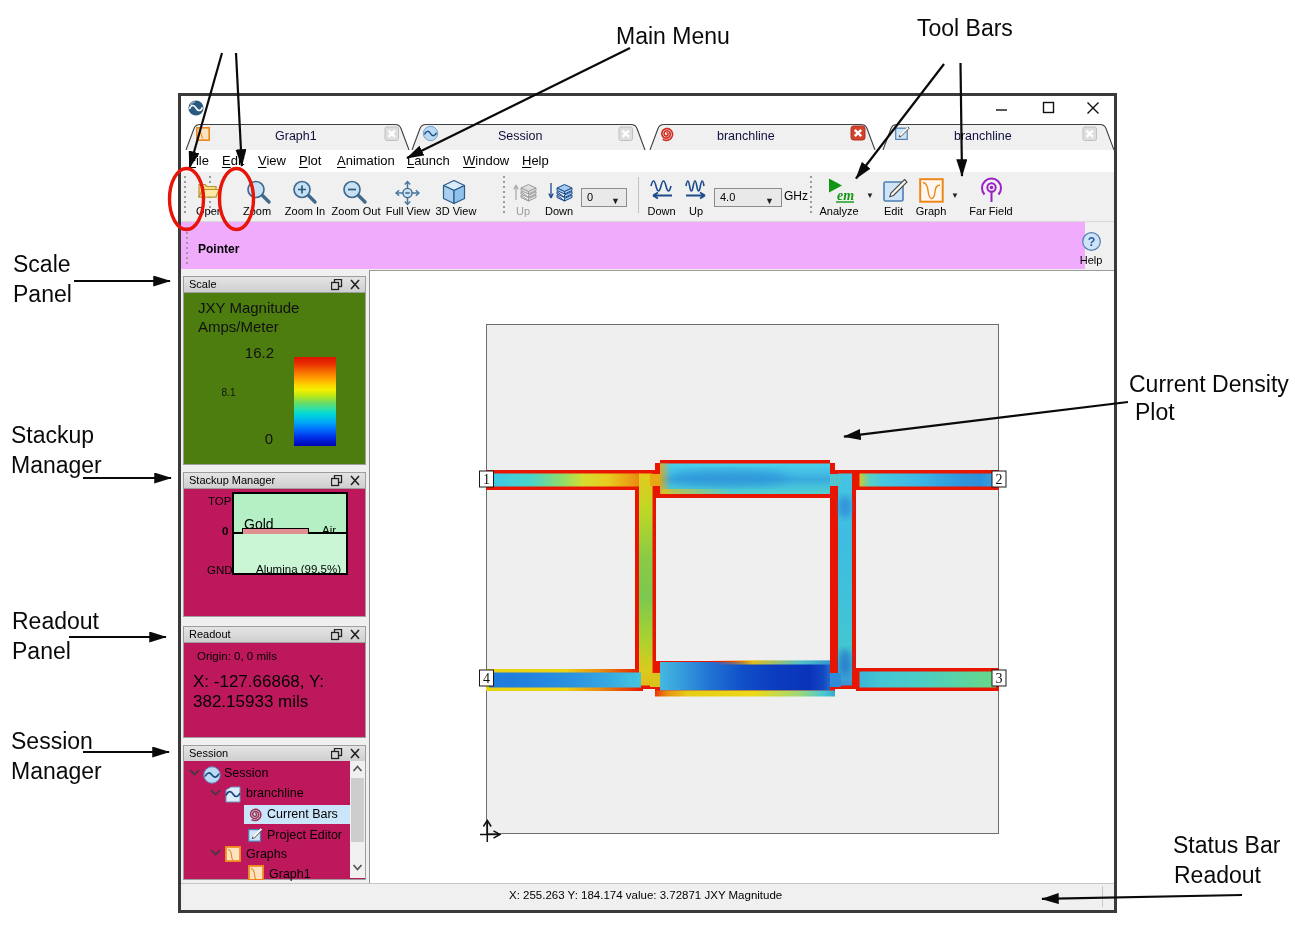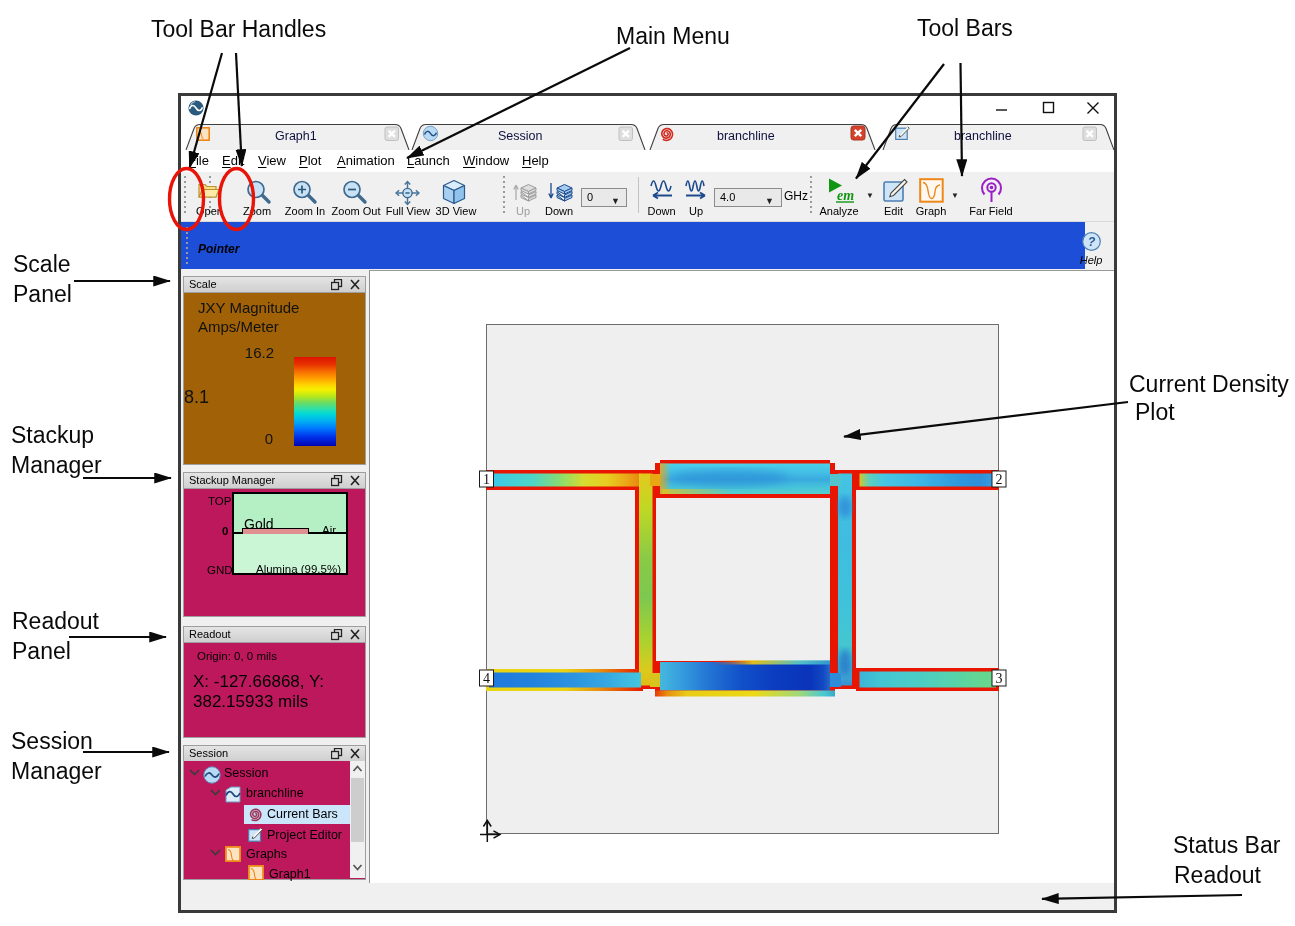--- a/index.html
+++ b/index.html
@@ -22,21 +22,21 @@
   .mi u { text-decoration:underline; text-underline-offset:2px; }
   
   #toolbar { position:absolute; left:0; top:76px; width:933px; height:50px;
     background:#f0f0f0; border-bottom:1px solid #d9d9d9; }
   .tlab { position:absolute; font-size:11px; color:#000; white-space:nowrap; transform:translateX(-50%); }
   .handle { position:absolute; width:2px; background-image:repeating-linear-gradient(#9a9a9a 0 2px, transparent 2px 5px); }
   .ddown { position:absolute; height:19px; background:#e9e9e9; border:1px solid #8c8c8c;
     font-size:11px; color:#000; line-height:17px; padding-left:5px; }
   .ddarr { position:absolute; top:3.5px; font-size:9px; color:#222; }
   
-  #pointerbar { position:absolute; left:0; top:126px; width:904px; height:47px; background:#1d4ed8;font-style:italic; }
+  #pointerbar { position:absolute; left:0; top:126px; width:904px; height:47px; background:#f0abfc; }
   
   .ptitle { position:absolute; left:2px; width:183px; height:17px;
     background:linear-gradient(#e4e4e4,#cfcfcf); border:1px solid #9e9e9e;
     font-size:11px; color:#000; line-height:15px; padding-left:5px; }
   .pbody  { position:absolute; left:2px; width:183px; background:#be185d; border:1px solid #9e9e9e; border-top:none; }
   .picons { position:absolute; right:4px; top:2px; }
   
   #canvas { position:absolute; left:188px; top:174px; width:745px; height:613px;
     background:#fff; border-left:1px solid #8f8f8f; border-top:1px solid #9a9a9a; }
   #plot { position:absolute; left:116px; top:53px; width:513px; height:510px;
@@ -260,24 +260,24 @@
     </div>
     <div id="dock">
 
       <div class="ptitle" style="top:180px">Scale
         <svg class="picons" width="30" height="12" viewBox="0 0 30 12">
           <rect x="3.5" y="0.5" width="7" height="7" fill="none" stroke="#222" stroke-width="1.3"></rect>
           <rect x="0.5" y="3.5" width="7" height="7" fill="#d8d8d8" stroke="#222" stroke-width="1.3"></rect>
           <path d="M20,1 L28,10 M28,1 L20,10" stroke="#222" stroke-width="1.6"></path>
         </svg>
       </div>
-      <div class="pbody" style="top:197px;height:172px;background:#a16207">
+      <div class="pbody" style="top:197px;height:172px;background:#4d7c0f">
         <div class="abs" style="left:14px;top:5px;font-size:15px;line-height:19px;color:#111">JXY Magnitude<br>Amps/Meter</div>
         <div class="abs" style="left:0;top:51px;width:90px;text-align:right;font-size:15px;color:#111">16.2</div>
-        <div class="abs" style="left:0;top:94px;width:89px;text-align:left;font-size:18px;color:#111">8.1</div>
+        <div class="abs" style="left:0;top:94px;width:89px;text-align:center;font-size:10px;color:#111">8.1</div>
         <div class="abs" style="left:0;top:137px;width:89px;text-align:right;font-size:15px;color:#111">0</div>
         <div class="abs" style="left:110px;top:64px;width:42px;height:89px;background:linear-gradient(#dd1400 0%,#e83000 8%,#f66a00 16%,#ffa000 24%,#ffd200 31%,#f4f000 37%,#b8e818 44%,#70dc60 51%,#30e0a4 58%,#00d8d8 64%,#00aaf4 73%,#0072ff 81%,#0030e8 90%,#0004b4 100%)"></div>
       </div>
 
       <div class="ptitle" style="top:376px">Stackup Manager
         <svg class="picons" width="30" height="12" viewBox="0 0 30 12">
           <rect x="3.5" y="0.5" width="7" height="7" fill="none" stroke="#222" stroke-width="1.3"></rect>
           <rect x="0.5" y="3.5" width="7" height="7" fill="#d8d8d8" stroke="#222" stroke-width="1.3"></rect>
           <path d="M20,1 L28,10 M28,1 L20,10" stroke="#222" stroke-width="1.6"></path>
         </svg>
@@ -523,23 +523,26 @@
 
         <g stroke="#111" stroke-width="1.5" fill="none">
           <path d="M1.3,518 L1.3,497"></path>
           <path d="M-2.6,502.5 L1.3,496.5 L5.2,502.5"></path>
           <path d="M-6,510.5 L13,510.5"></path>
           <path d="M7.5,506.8 L14,510.5 L7.5,514.2"></path>
         </g>
       </svg>
       </div>
     </div>
+    <div id="statusbar">
+      <div class="abs" style="left:328px;top:5px;font-size:11.5px">X: 255.263 Y: 184.174 value: 3.72871 JXY Magnitude</div>
+      <div class="abs" style="left:921px;top:2px;width:1px;height:21px;background:#c9c9c9"></div>
+    </div>
   </div>
 
-  <div class="note" style="left:151px;top:14px">Tool Bar Handles</div>
   <div class="note" style="left:616px;top:21px">Main Menu</div>
   <div class="note" style="left:917px;top:13px">Tool Bars</div>
   <div class="note" style="left:13px;top:249px">Scale<br>Panel</div>
   <div class="note" style="left:11px;top:420px">Stackup<br>Manager</div>
   <div class="note" style="left:12px;top:606px">Readout<br>Panel</div>
   <div class="note" style="left:11px;top:726px">Session<br>Manager</div>
   <div class="note" style="left:1129px;top:369px">Current Density</div>
   <div class="note" style="left:1135px;top:397px">Plot</div>
   <div class="note" style="left:1173px;top:830px">Status Bar</div>
   <div class="note" style="left:1174px;top:860px">Readout</div>

